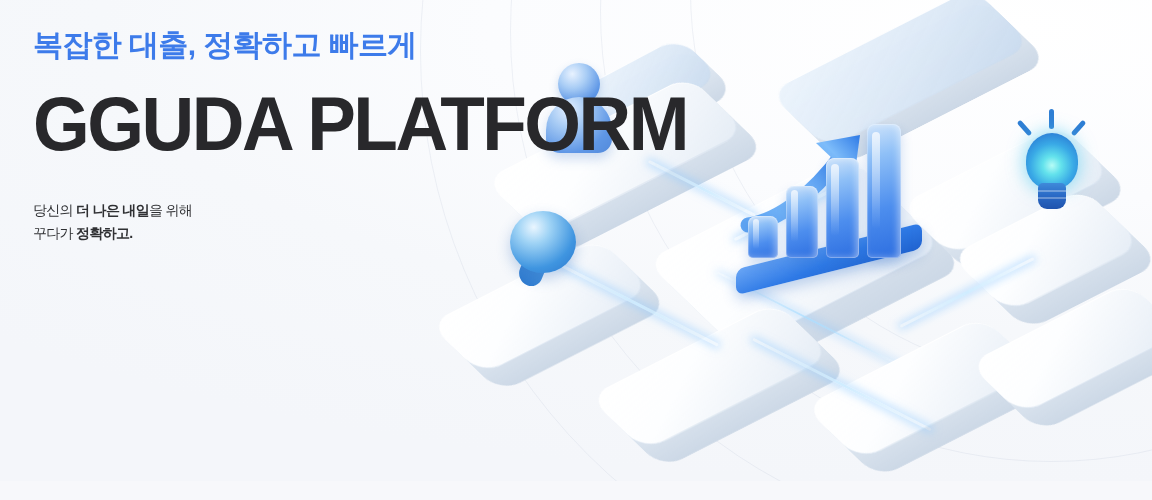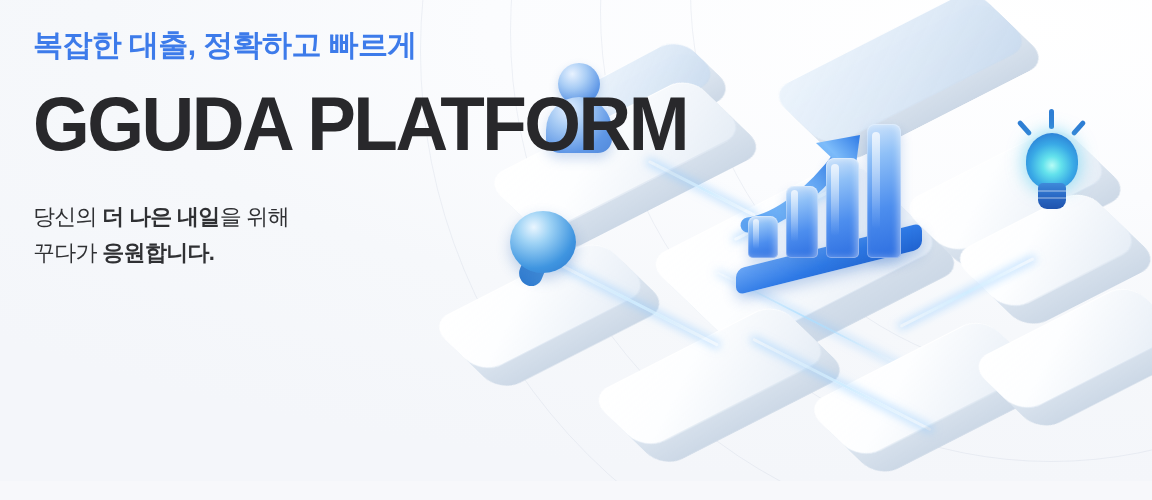--- a/index.html
+++ b/index.html
@@ -28,21 +28,21 @@
     font-size:30px;font-weight:700;letter-spacing:-.6px;
     line-height:1.24;margin:0 0 26px 0;
   }
   .headline{
     font-size:76px;font-weight:700;letter-spacing:-2.6px;
     line-height:.92;margin:0 0 40px 0;color:#28282b;
     font-stretch:condensed;
     transform:scaleX(.96);transform-origin:left center;
     white-space:nowrap;
   }
-  .sub{font-size:22px;line-height:1.62;margin:0;color:#2f3033;letter-spacing:-.7px;}
+  .sub{font-size:14px;line-height:1.62;margin:0;color:#2f3033;letter-spacing:-.7px;}
   .sub .w-med{font-weight:500;}
   .sub .w-bold{font-weight:700;}
 
   
   .scene{position:absolute;right:0;bottom:0;width:660px;height:420px;z-index:10;}
   .iso{position:absolute;inset:0;}
 
   
   .tile{position:absolute;transform-style:preserve-3d;}
   .tile .top{
@@ -259,18 +259,18 @@
       </div>
 
     </div>
   </div>
 
   <div class="copy">
     <p class="eyebrow" style="color:#3d7bea">복잡한 대출, 정확하고 빠르게</p>
     <h1 class="headline">GGUDA PLATFORM</h1>
     <p class="sub">
       <span class="w-med">당신의 </span><span class="w-bold">더 나은 내일</span><span class="w-med">을 위해</span><br>
-      <span class="w-med">꾸다가 </span><span class="w-bold">응원합니다.</span>
+      <span class="w-med">꾸다가 </span><span class="w-bold">정확하고.</span>
     </p>
   </div>
 
 
 </div>
 
 </body></html>

